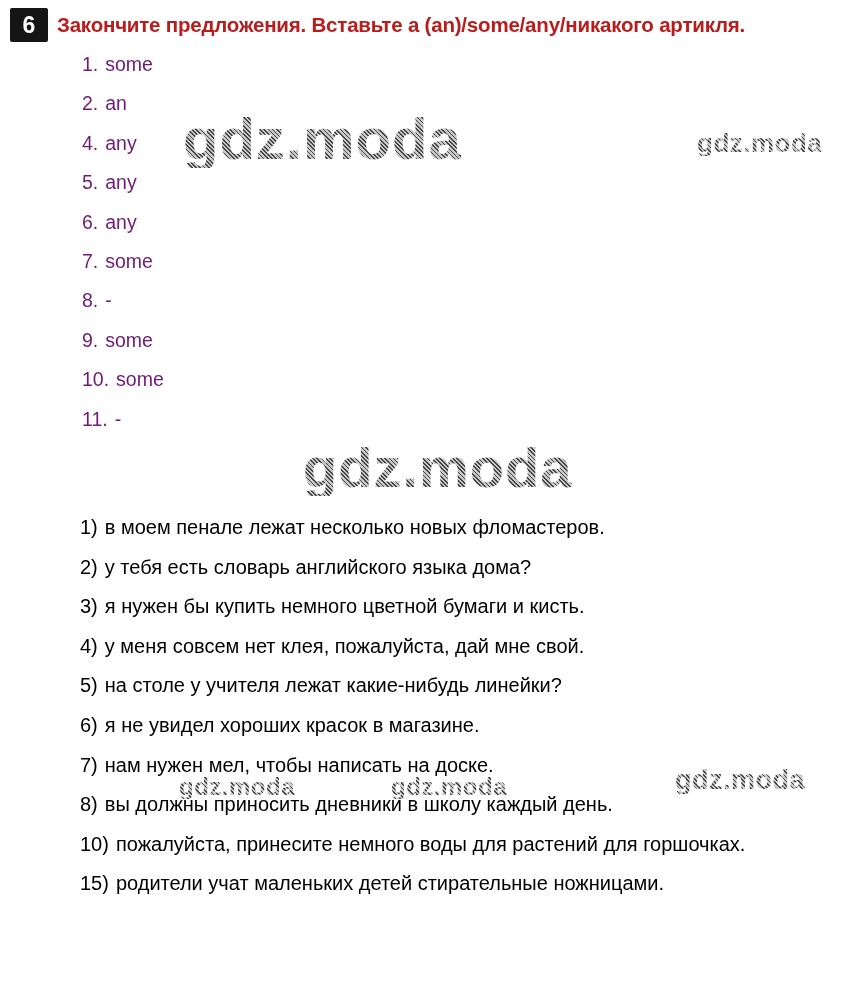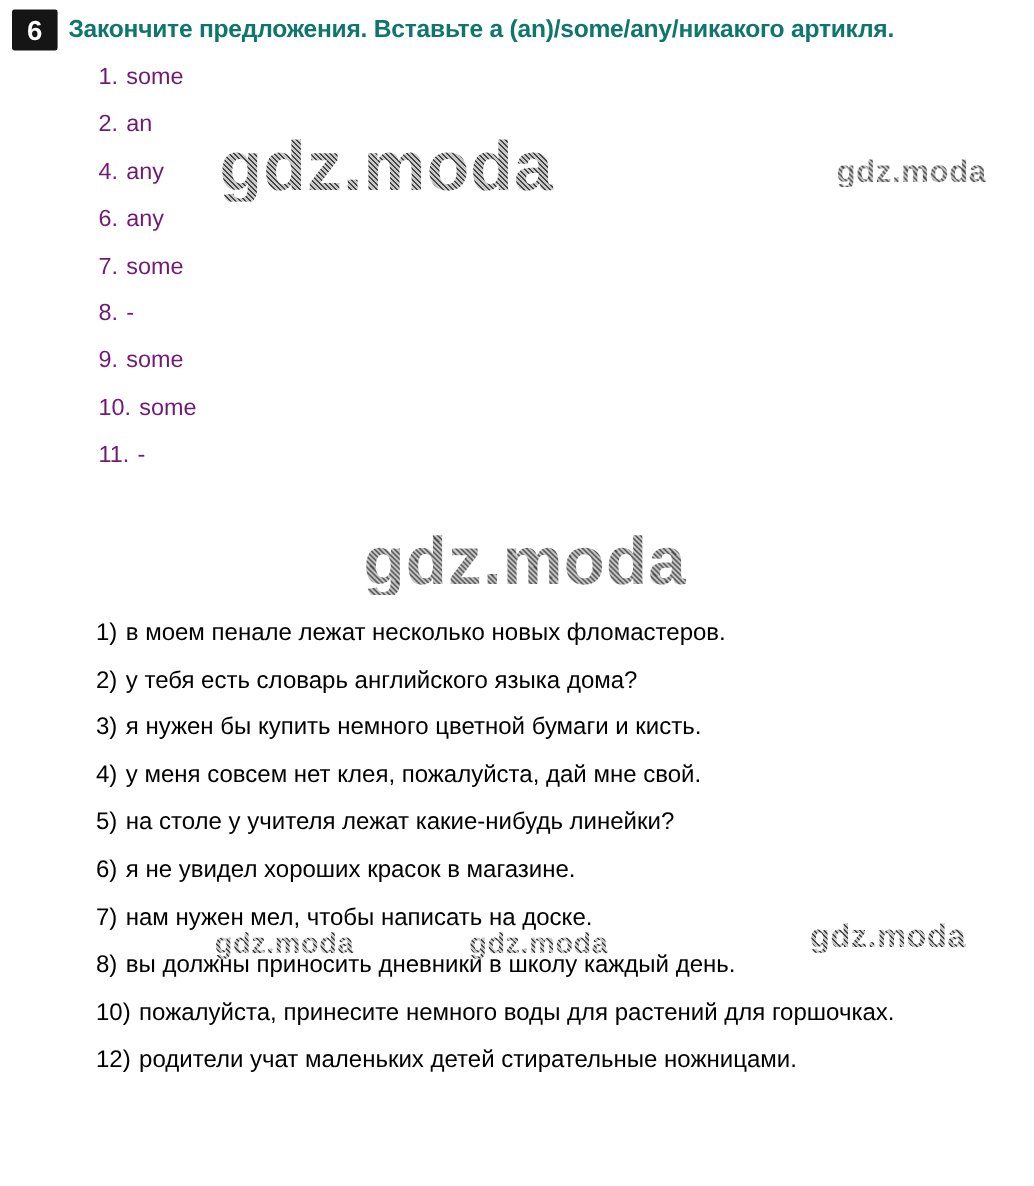--- a/index.html
+++ b/index.html
@@ -30,21 +30,21 @@
     font-size: 23px;
     display: flex;
     align-items: center;
     justify-content: center;
     border-radius: 2px;
     flex: 0 0 auto;
   }
   .title {
     font-weight: bold;
     font-size: 20.5px;
-    color: #0f766e;
+    color: #b91c1c;
     letter-spacing: -0.2px;
     white-space: nowrap;
   }
 
   
   .answers {
     position: absolute;
     left: 82px;
     top: 45px;
     color: #701a75;
@@ -97,39 +97,40 @@
 
   <div class="header">
     <div class="badge">6</div>
     <div class="title">Закончите предложения. Вставьте a (an)/some/any/никакого артикля.</div>
   </div>
 
   <div class="answers">
     <div class="row"><span class="num">1.</span><span>some</span></div>
     <div class="row"><span class="num">2.</span><span>an</span></div>
     <div class="row"><span class="num">4.</span><span>any</span></div>
+    <div class="row"><span class="num">5.</span><span>any</span></div>
     <div class="row"><span class="num">6.</span><span>any</span></div>
     <div class="row"><span class="num">7.</span><span>some</span></div>
     <div class="row"><span class="num">8.</span><span>-</span></div>
     <div class="row"><span class="num">9.</span><span>some</span></div>
     <div class="row"><span class="num">10.</span><span>some</span></div>
     <div class="row"><span class="num">11.</span><span>-</span></div>
   </div>
 
   <div class="translations">
     <div class="row"><span class="num">1)</span><span>в моем пенале лежат несколько новых фломастеров.</span></div>
     <div class="row"><span class="num">2)</span><span>у тебя есть словарь английского языка дома?</span></div>
     <div class="row"><span class="num">3)</span><span>я нужен бы купить немного цветной бумаги и кисть.</span></div>
     <div class="row"><span class="num">4)</span><span>у меня совсем нет клея, пожалуйста, дай мне свой.</span></div>
     <div class="row"><span class="num">5)</span><span>на столе у учителя лежат какие-нибудь линейки?</span></div>
     <div class="row"><span class="num">6)</span><span>я не увидел хороших красок в магазине.</span></div>
     <div class="row"><span class="num">7)</span><span>нам нужен мел, чтобы написать на доске.</span></div>
     <div class="row"><span class="num">8)</span><span>вы должны приносить дневники в школу каждый день.</span></div>
     <div class="row"><span class="num">10)</span><span>пожалуйста, принесите немного воды для растений для горшочках.</span></div>
-    <div class="row"><span class="num">12)</span><span>родители учат маленьких детей стирательные ножницами.</span></div>
+    <div class="row"><span class="num">15)</span><span>родители учат маленьких детей стирательные ножницами.</span></div>
   </div>
 
   <div class="wm wm-1">gdz.moda</div>
   <div class="wm wm-2">gdz.moda</div>
   <div class="wm wm-3">gdz.moda</div>
   <div class="wm wm-4">gdz.moda</div>
   <div class="wm wm-5">gdz.moda</div>
   <div class="wm wm-6">gdz.moda</div>
 
 </div>

